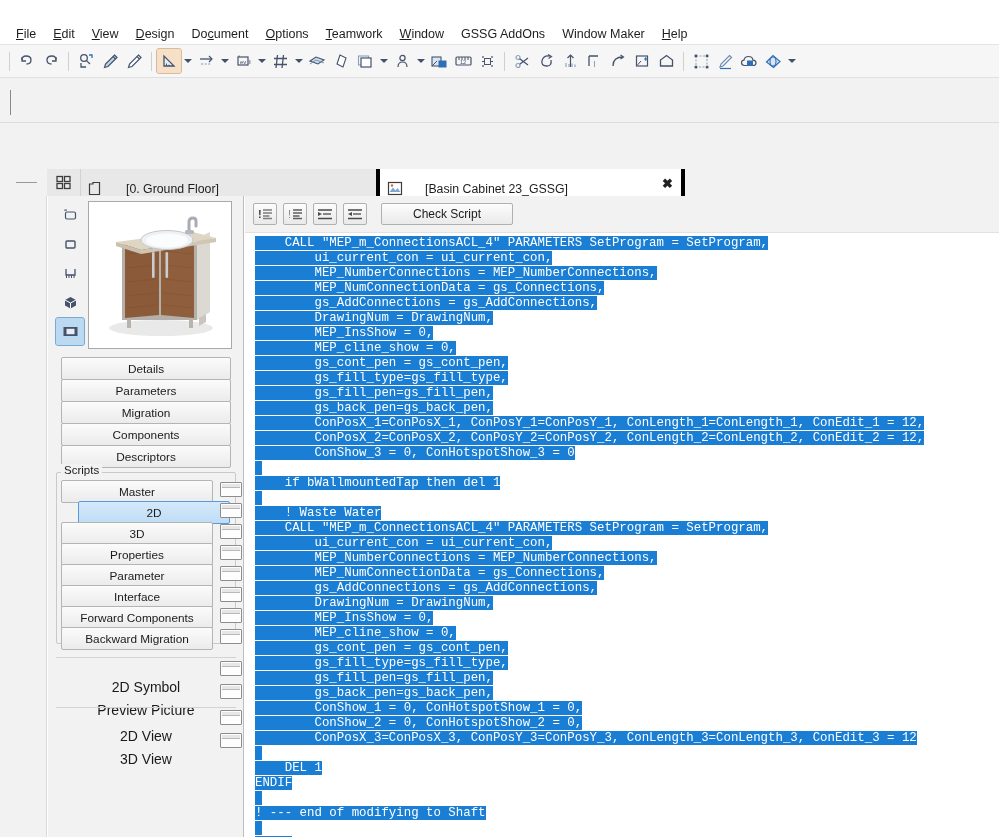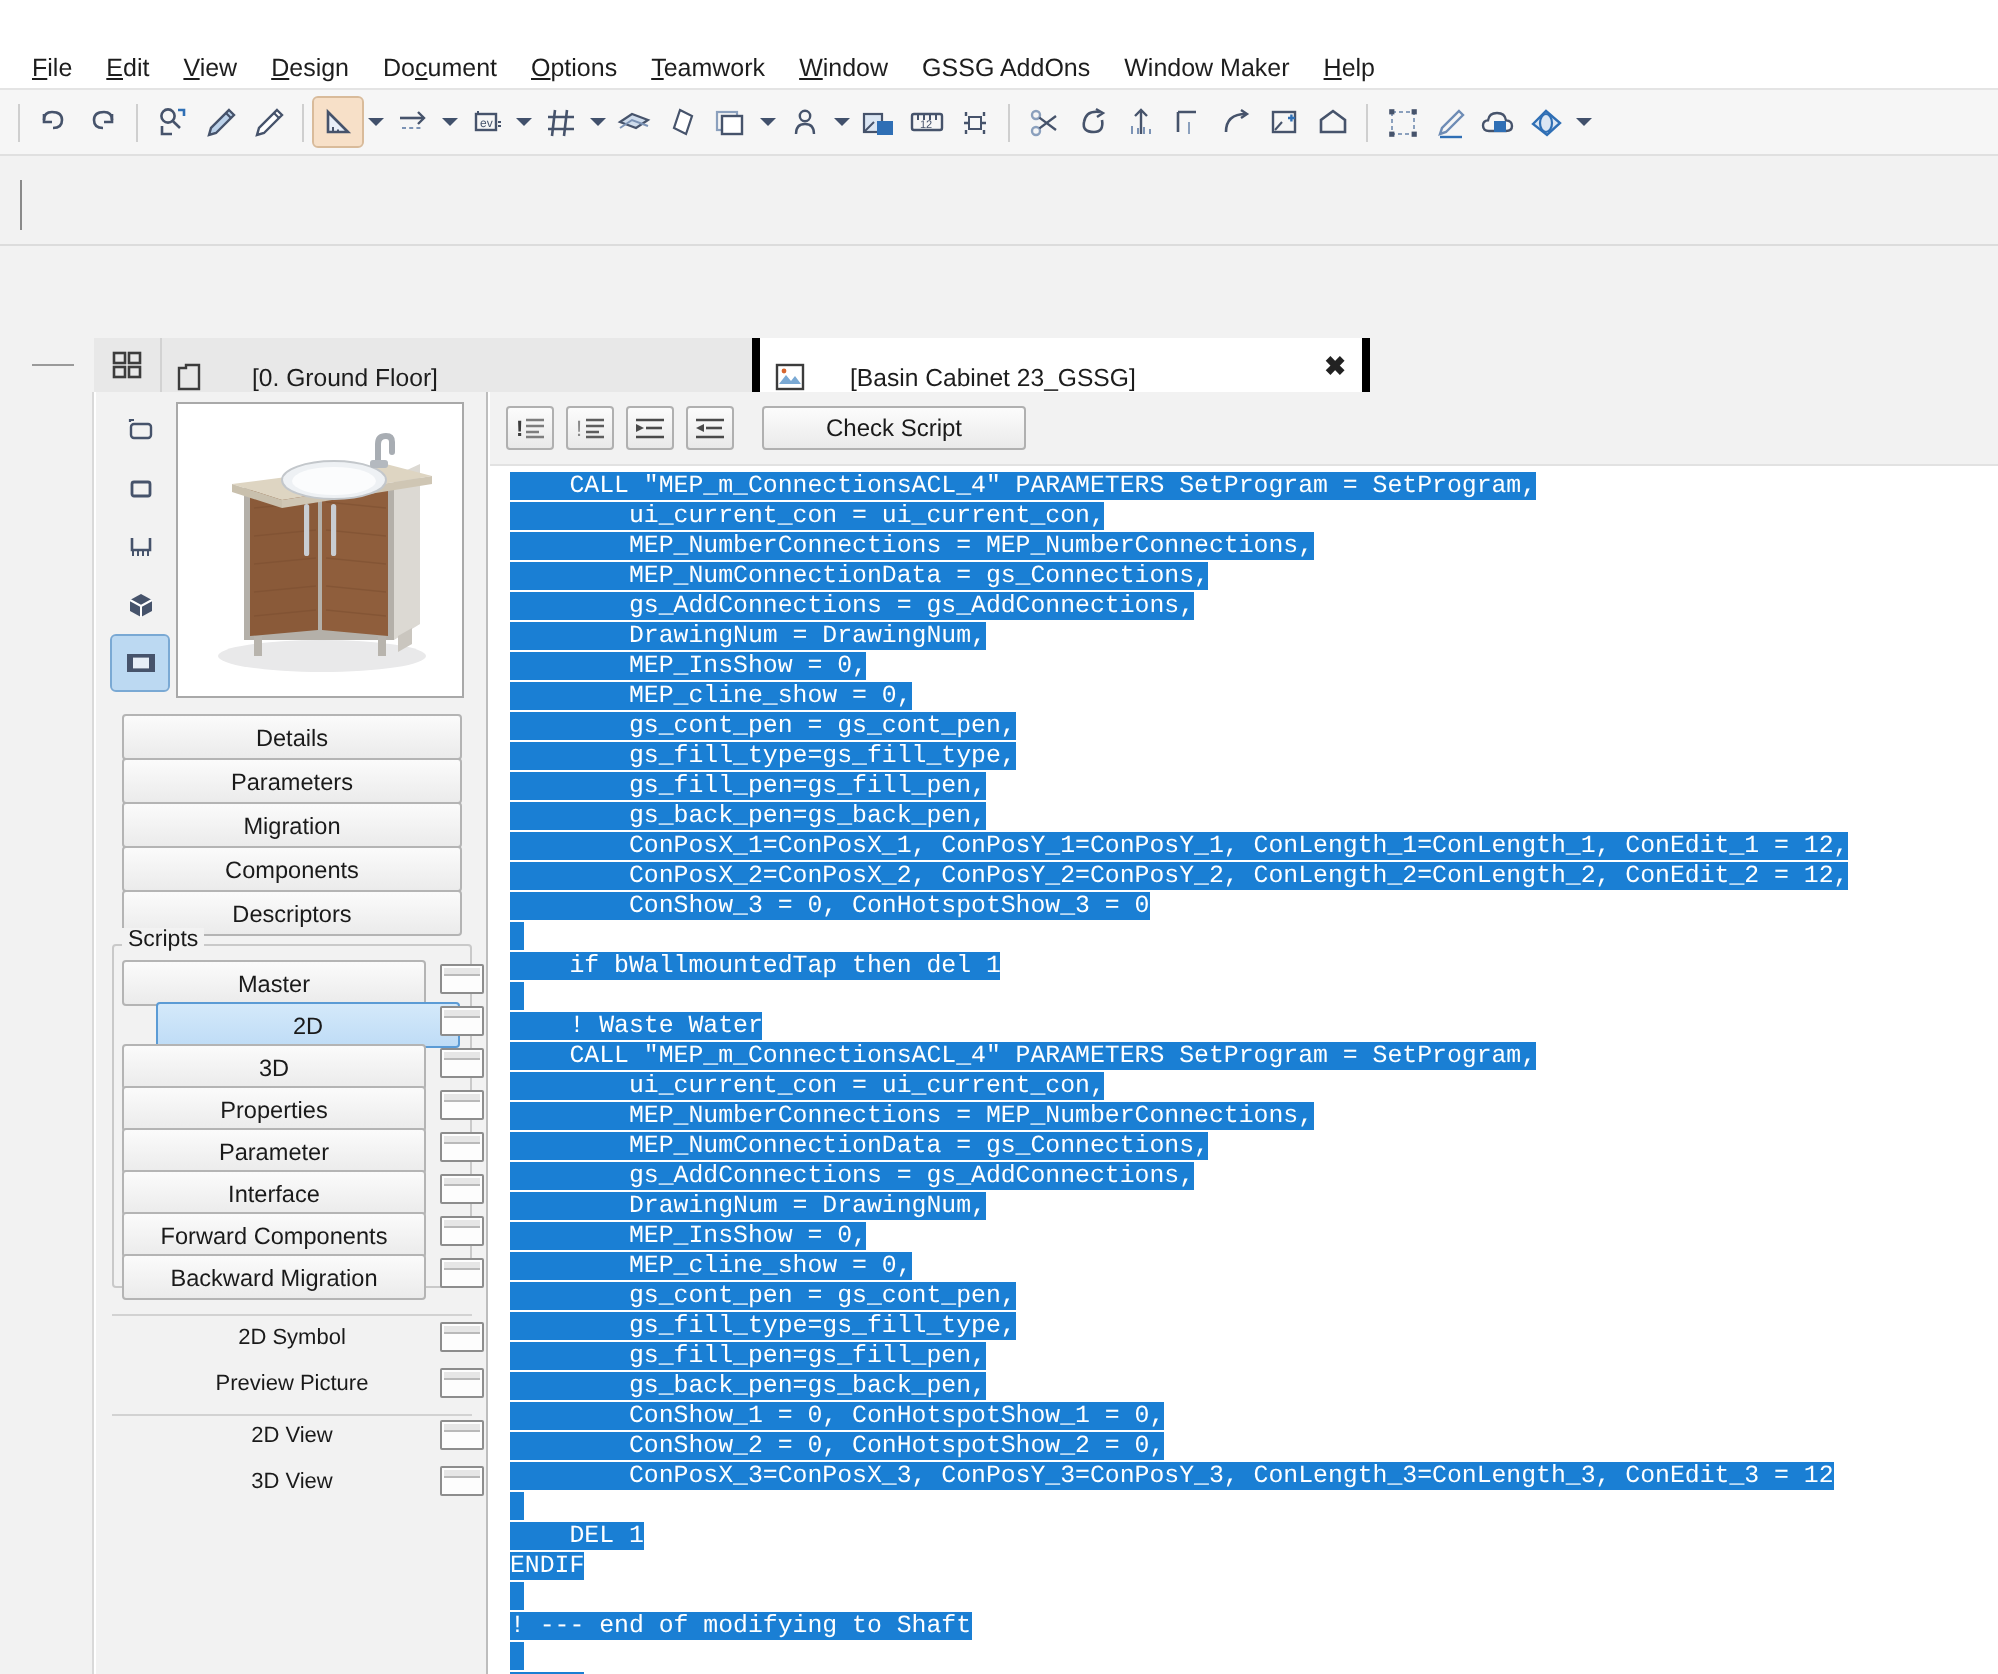--- a/index.html
+++ b/index.html
@@ -162,23 +162,24 @@
     position:absolute; width:22px; height:15px;
     border:1px solid #8d8d8d; border-radius:1px;
     background:#fdfdfd; cursor:default;
   }
   .mini-win::before {
     content:""; position:absolute; left:1px; top:1px; right:1px; height:3px;
     background:#e6e6e6; border-bottom:1px solid #b9b9b9;
   }
   .plain-label {
     position:absolute; left:13px; width:170px; height:19px;
-    font-size:11px; color:#1a1a1a;
+    font-size:14px; color:#1a1a1a;
     display:flex; align-items:center; justify-content:center;
     cursor:default;
+    margin-top:18px;
   }
   .hrule { position:absolute; left:8px; width:180px; height:1px; background:#d2d2d2; }
 
   
   .editor-pane {
     position:absolute; left:245px; top:0; right:0; bottom:0; background:#ffffff;
   }
   .editor-toolbar {
     position:absolute; left:0; top:0; right:0; height:36px;
     background:#f2f2f2;

